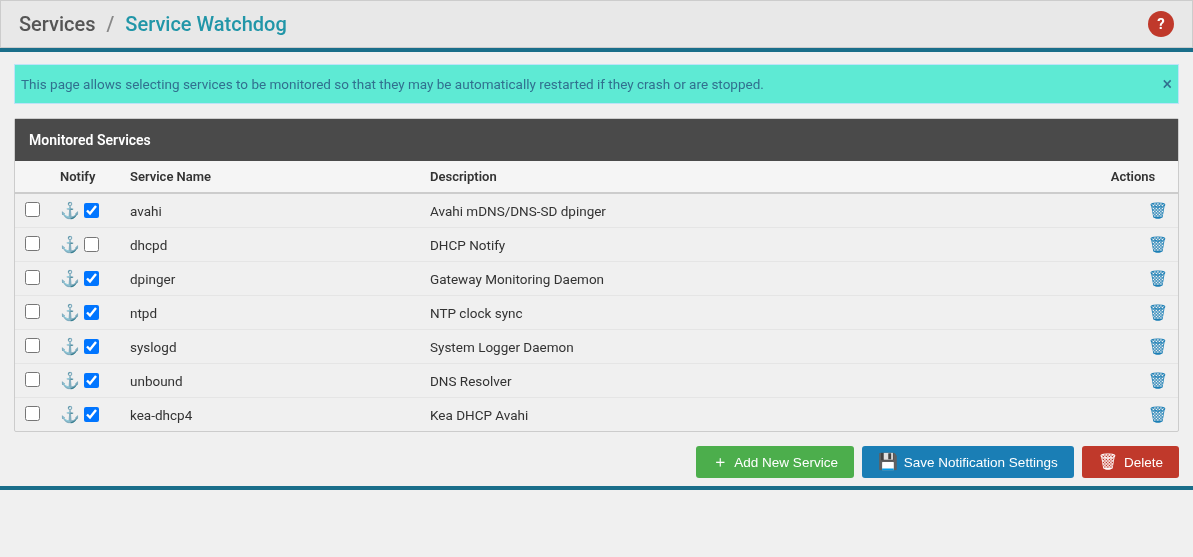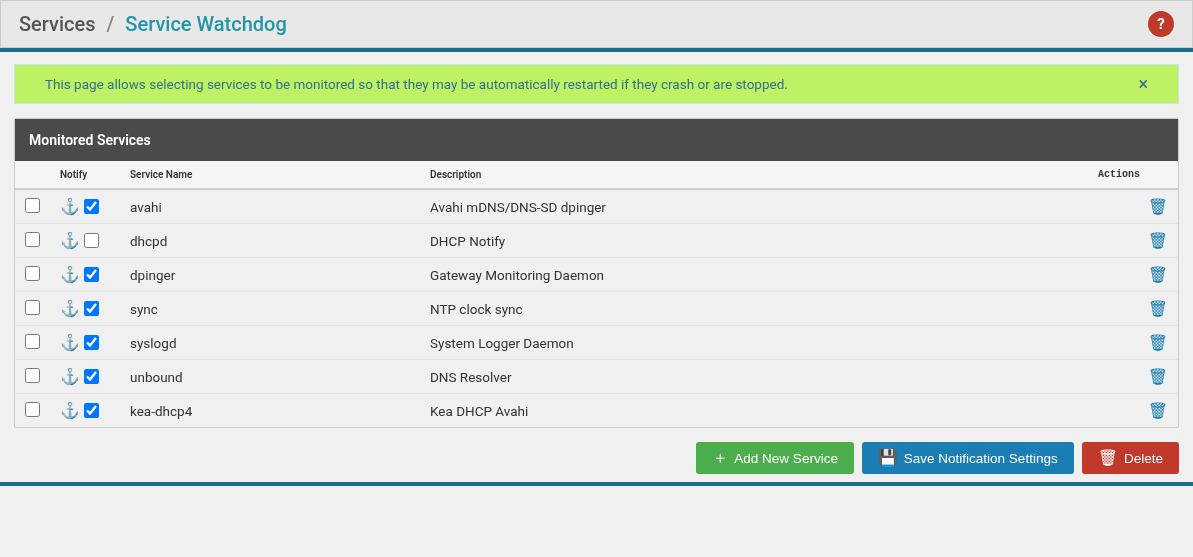--- a/index.html
+++ b/index.html
@@ -56,24 +56,24 @@
 
     
     .blue-border {
       height: 4px;
       background: #1a6e8a;
       margin-bottom: 12px;
     }
 
     
     .info-alert {
-      background: #bef264;
+      background: #5eead4;
       border: 1px solid #bee3f8;
       color: #31708f;
-      padding: 10px 30px;
+      padding: 10px 6px;
       margin: 0 14px 14px 14px;
       display: flex;
       justify-content: space-between;
       align-items: center;
       font-size: 13.5px;
     }
     .alert-close {
       color: #31708f;
       font-size: 18px;
       cursor: pointer;
@@ -104,27 +104,27 @@
       border-collapse: collapse;
     }
 
     thead th {
       background: #f5f5f5;
       border-bottom: 2px solid #ccc;
       padding: 8px 10px;
       text-align: left;
       font-weight: 600;
       color: #333;
-      font-size: 10px;
+      font-size: 13px;
     }
 
     thead th:first-child { width: 30px; padding-left: 10px; }
     thead th:nth-child(2) { width: 70px; }
     thead th:nth-child(3) { width: 300px; }
-    thead th:last-child { text-align: left; width: 90px; font-family: Liberation Mono, monospace; }
+    thead th:last-child { text-align: center; width: 90px; }
 
     tbody tr {
       border-bottom: 1px solid #e5e5e5;
     }
     tbody tr:last-child { border-bottom: none; }
 
     tbody td {
       padding: 7px 10px;
       vertical-align: middle;
       font-size: 13.5px;
@@ -266,21 +266,21 @@
               <td><button class="delete-btn">🗑</button></td>
             </tr>
             <tr>
               <td><input type="checkbox" style=""></td>
               <td>
                 <div class="cb-row">
                   <span class="anchor-icon">⚓</span>
                   <input type="checkbox" checked="" style="">
                 </div>
               </td>
-              <td>sync</td>
+              <td>ntpd</td>
               <td>NTP clock sync</td>
               <td><button class="delete-btn">🗑</button></td>
             </tr>
             <tr>
               <td><input type="checkbox" style=""></td>
               <td>
                 <div class="cb-row">
                   <span class="anchor-icon">⚓</span>
                   <input type="checkbox" checked="" style="">
                 </div>

